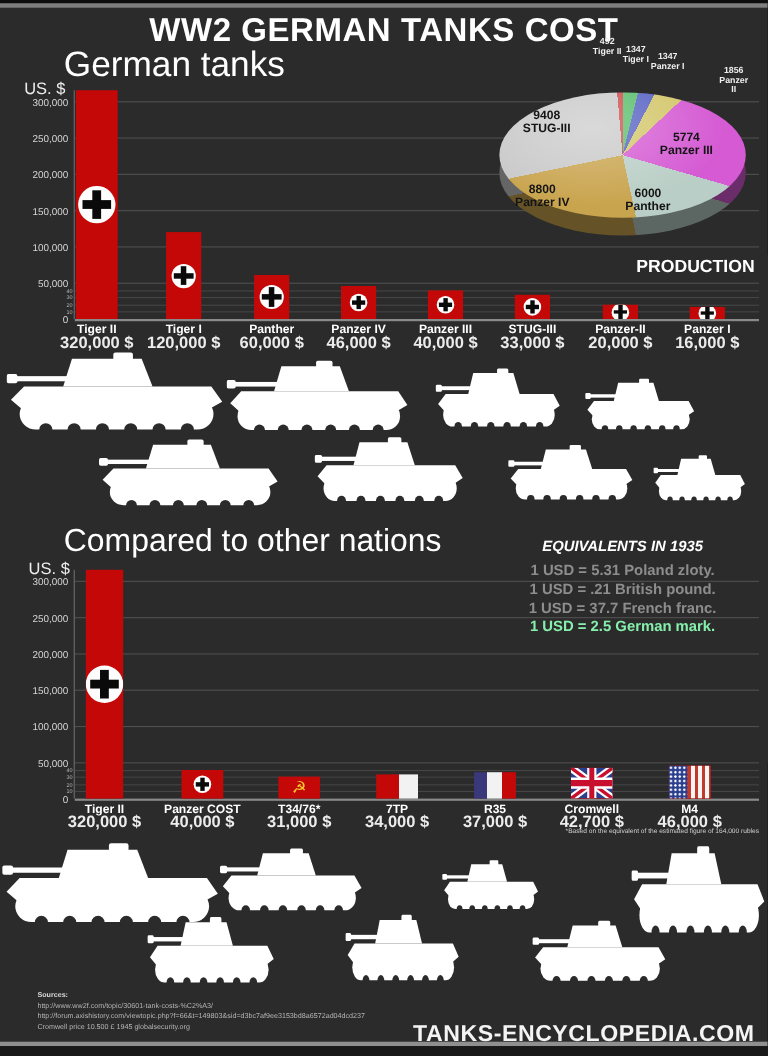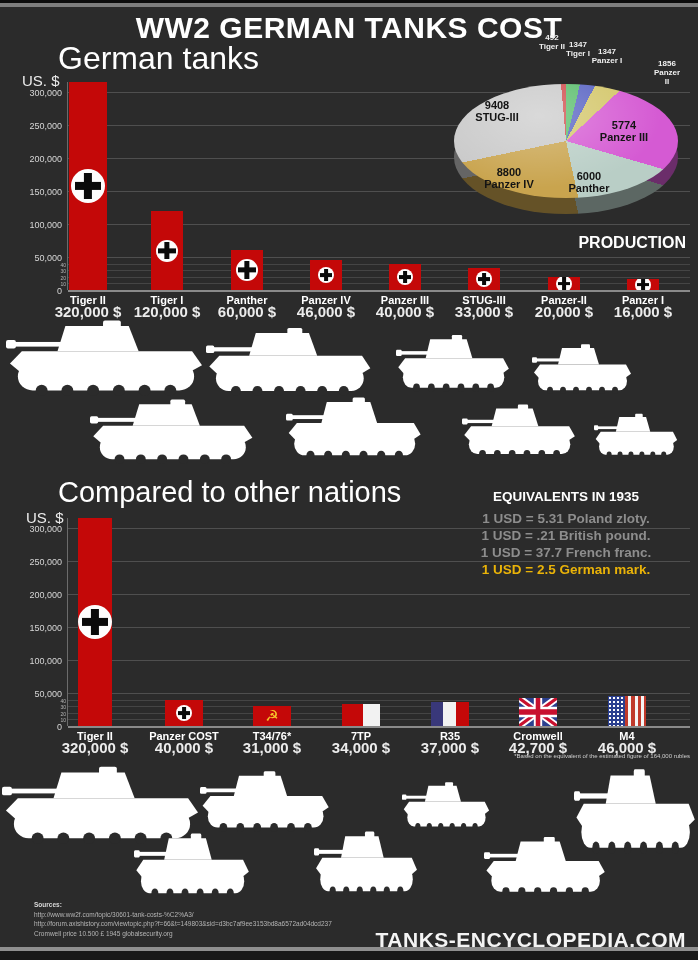--- a/index.html
+++ b/index.html
@@ -33,23 +33,23 @@
   .pie-ellipse{position:absolute;left:454px;width:224px;height:114px;border-radius:50%;}
   #pie-depth{top:100px;filter:brightness(.5);}
   #pie-top{top:84px;}
   #pie-top::after{content:"";position:absolute;inset:0;border-radius:50%;
       background:radial-gradient(ellipse at 38% 28%, rgba(255,255,255,.30), rgba(255,255,255,0) 62%);}
   .pie-label{position:absolute;transform:translateX(-50%);text-align:center;color:#efefef;font-size:8px;font-weight:bold;line-height:9px;z-index:6;}
   .pie-label-in{color:#141414;font-size:11px;line-height:12px;}
   .production{top:234px;left:420px;width:266px;text-align:right;font-size:16px;font-weight:bold;color:#fff;z-index:6;}
   
   #equiv{left:436px;top:489px;width:260px;text-align:center;z-index:6;}
-  .equiv-title{font-size:13.5px;font-weight:bold;color:#fff;margin-bottom:6px;}
+  .equiv-title{font-size:13.5px;font-weight:bold;color:#fff;margin-bottom:6px;font-style:italic;}
   .equiv-line{font-size:13.5px;font-weight:bold;color:#8d8d8d;line-height:17px;}
-  .equiv-line.hl{color:#eab308;}
+  .equiv-line.hl{color:#86efac;}
   .footnote{top:753px;left:420px;width:270px;text-align:right;font-size:6px;color:#cfcfcf;}
   
   #sources{left:34px;top:900px;font-size:6.5px;color:#b5b5b5;line-height:9.5px;}
   #sources .src-label{color:#d9d9d9;font-weight:bold;}
   .site{top:928px;right:12px;font-size:21px;font-weight:bold;color:#f4f4f4;letter-spacing:.5px;}
   .strip{left:0;width:100%;}
   .tank{position:absolute;z-index:4;}
   .chart-layer{position:absolute;left:0;top:0;width:698px;height:960px;}
 </style>
 </head>
@@ -166,21 +166,21 @@
         <div>Panzer II</div>
       </div>
       <div class="pie-label pie-label-in" style="left: 624px; top: 119px;">
         <div>5774</div>
         <div>Panzer III</div>
       </div>
       <div class="pie-label pie-label-in" style="left: 589px; top: 170px;">
         <div>6000</div>
         <div>Panther</div>
       </div>
-      <div class="pie-label pie-label-in" style="left: 509px; top: 166px;">
+      <div class="pie-label pie-label-in" style="left: 493px; top: 166px;">
         <div>8800</div>
         <div>Panzer IV</div>
       </div>
       <div class="pie-label pie-label-in" style="left: 497px; top: 99px;">
         <div>9408</div>
         <div>STUG-III</div>
       </div>
     </div>
   <div class="abs sec-title" style="left:22px;top:476px;font-size:29px;">Compared to other nations</div>
 

